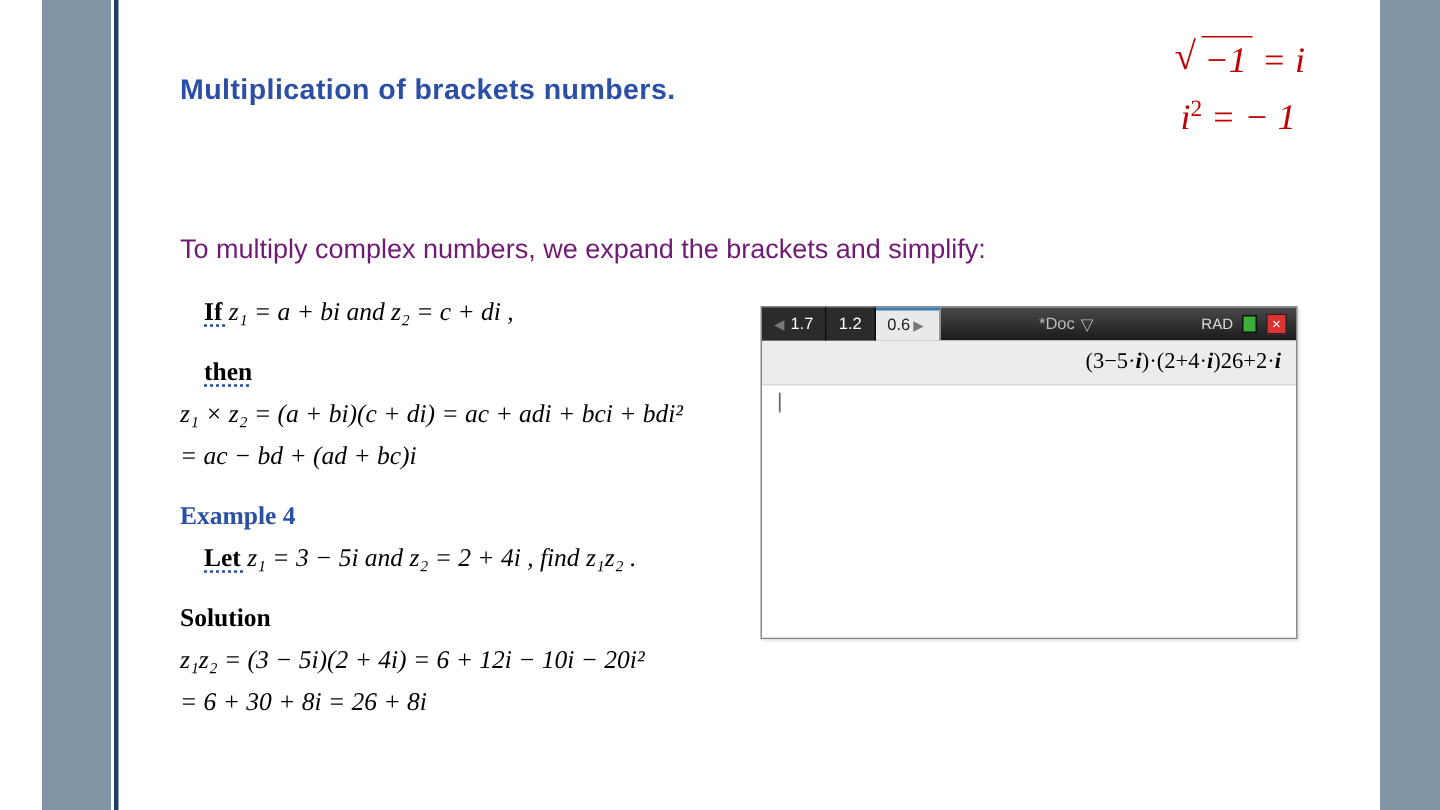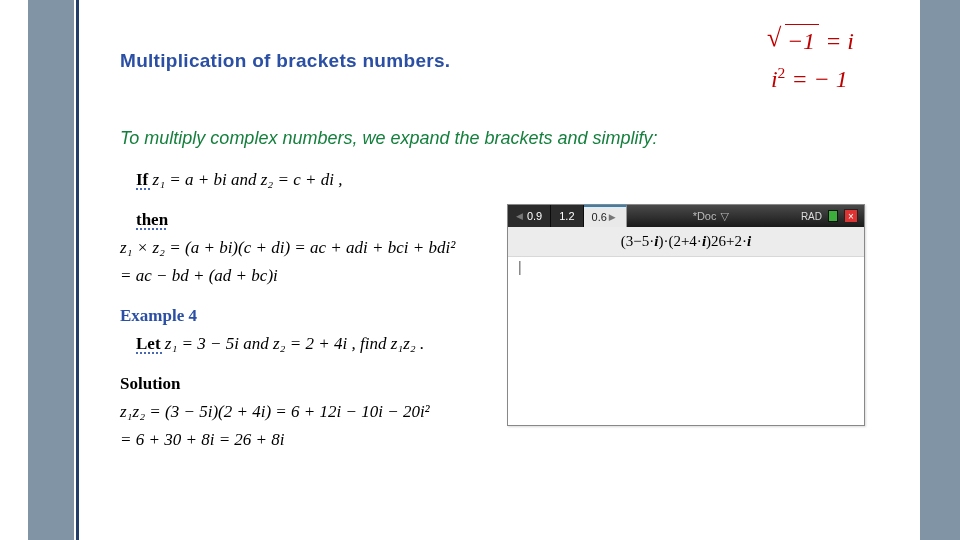--- a/index.html
+++ b/index.html
@@ -43,45 +43,44 @@
     bottom: 20px;
   }
   .heading {
     color: #2a4fa5;
     font-weight: bold;
     font-size: 19px;
     letter-spacing: 0.3px;
   }
   .formula-box {
     position: absolute;
-    right: 46px;
+    right: 30px;
     top: -26px;
     text-align: left;
     font-family: "Times New Roman", serif;
     font-size: 24px;
     font-style: italic;
     color: #c00000;
   }
   .formula-box .row { line-height: 32px; white-space: nowrap; }
   .sqrt { position: relative; display: inline-block; padding-left: 14px; }
   .sqrt::before {
     content: "√";
     position: absolute;
     left: -4px;
     top: -2px;
     font-style: normal;
     font-size: 26px;
   }
   .sqrt-bar { border-top: 1.8px solid #c00000; padding: 0 4px 0 2px; display: inline-block; }
   sup { font-size: 0.65em; vertical-align: super; font-style: normal; }
   .intro {
-    color: #15803d;
+    color: #701a75;
     font-size: 18px;
-    margin-top: 56px;
-    font-style: italic;
+    margin-top: 84px;
   }
   .body-math {
     font-family: "Times New Roman", serif;
     font-size: 17px;
     margin-top: 18px;
     line-height: 26px;
     color: #000;
   }
   .body-math .it { font-style: italic; }
   .body-math .bl { font-weight: bold; }
@@ -131,21 +130,21 @@
     width: 14px; height: 14px;
     background: #d33;
     color: #fff;
     display: flex; align-items: center; justify-content: center;
     font-size: 10px;
     border: 1px solid #222;
   }
   .bat { width: 10px; height: 12px; background: #3cae3c; border: 1px solid #111; }
   .calc-row {
     display: flex;
-    justify-content: center;
+    justify-content: flex-end;
     padding: 6px 10px;
     background: #ececec;
     font-family: "Times New Roman", serif;
     font-size: 15px;
     border-bottom: 1px solid #d8d8d8;
   }
   .calc-row .lhs, .calc-row .rhs { white-space: nowrap; }
   .calc-row .it { font-style: italic; font-weight: bold; }
   .calc-cursor { height: 18px; padding: 2px 10px; color: #666; font-size: 14px; }
   .calc-body { height: 150px; background: #fff; }
@@ -191,21 +190,21 @@
 
     <div class="row gap bl">Solution</div>
     <div class="row it">z₁z₂ = (3 − 5i)(2 + 4i) = 6 + 12i − 10i − 20i²</div>
     <div class="row it">= 6 + 30 + 8i = 26 + 8i</div>
   </div>
 
   <div class="calc">
     <div class="calc-titlebar">
       <div class="tab">
           <span class="tri">◀</span>
-          <span>0.9</span>
+          <span>1.7</span>
         </div>
       <div class="tab">
           <span>1.2</span>
         </div>
       <div class="tab active">
           <span>0.6</span>
           <span class="tri">▶</span>
         </div>
       <div class="tb-spacer">
           <span>*Doc</span>

